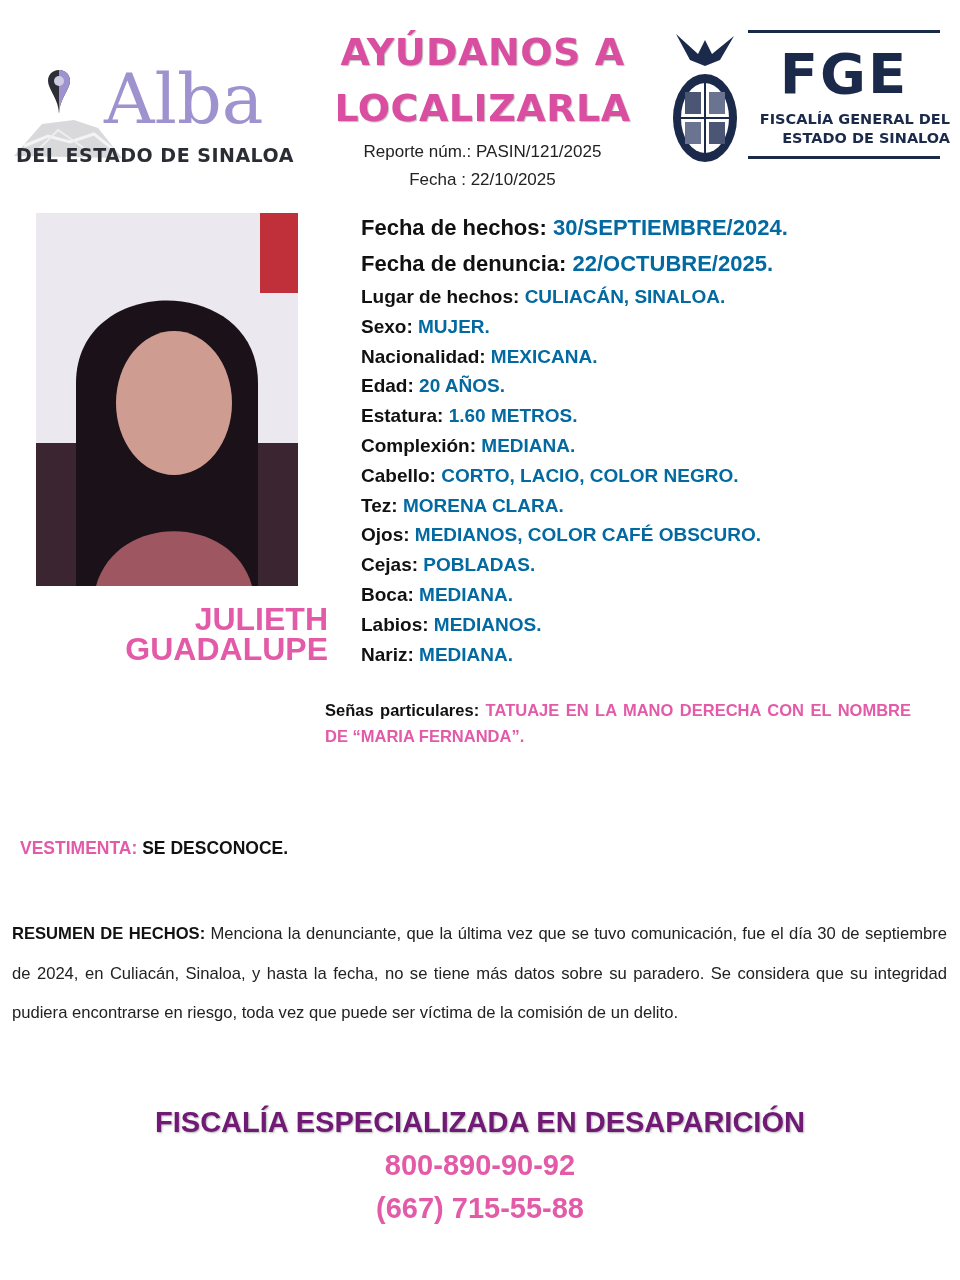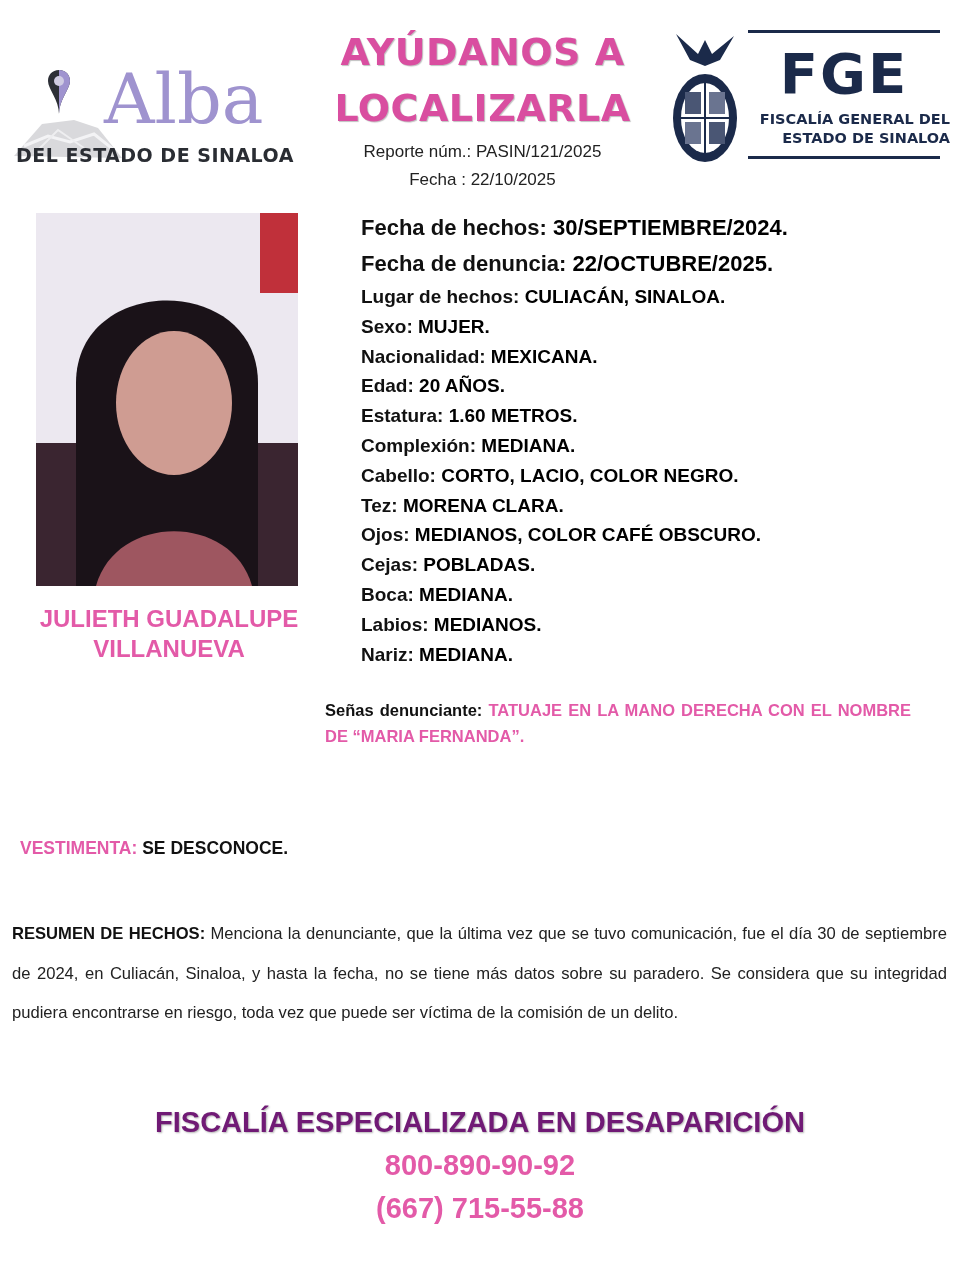--- a/index.html
+++ b/index.html
@@ -19,29 +19,29 @@
   .report { font-family: "Liberation Sans", sans-serif; font-size: 17px; color: #222; line-height: 24px; margin-top: 4px; }
 
   .logo-fge { position: absolute; left: 668px; top: 24px; width: 280px; height: 140px; }
   .fge-emblem { position: absolute; left: 0; top: 6px; width: 74px; height: 134px; }
   .fge-line { position: absolute; left: 80px; width: 192px; height: 3px; background: #1b2a4a; }
   .fge-big { position: absolute; left: 78px; top: 18px; width: 196px; text-align: center; font-family: "DejaVu Sans", sans-serif; font-weight: bold; font-size: 56px; color: #1b2a4a; letter-spacing: 2px; line-height: 64px; }
   .fge-small { position: absolute; left: 72px; top: 86px; width: 210px; text-align: right; font-family: "DejaVu Sans", sans-serif; font-weight: bold; font-size: 14.5px; line-height: 19px; color: #1b2a4a; }
 
   
   .photo { position: absolute; left: 36px; top: 213px; width: 262px; height: 373px; overflow: hidden; background: #e9e6ef; }
-  .name { position: absolute; left: 10px; top: 604px; width: 318px; text-align: center; font-family: "Liberation Sans", sans-serif; font-weight: bold; font-size: 24px; line-height: 30px; color: #e35aa8; }
+  .name { position: absolute; left: 10px; top: 604px; width: 318px; text-align: right; font-family: "Liberation Sans", sans-serif; font-weight: bold; font-size: 32px; line-height: 30px; color: #e35aa8; }
 
   
   .details { position: absolute; left: 325px; top: 210px; width: 600px; }
   .row { font-family: "Liberation Sans", sans-serif; font-weight: bold; white-space: nowrap; }
   .row.big { font-size: 22px; line-height: 36px; }
   .row.sm { font-size: 19px; line-height: 29.8px; }
   .row .lbl { color: #111; margin-left: 36px; }
-  .row .val { color: #000000; }
+  .row .val { color: #0369a1; }
 
   .senas { position: absolute; left: 325px; top: 697px; width: 586px; font-family: "Liberation Sans", sans-serif; font-weight: bold; font-size: 16.5px; line-height: 26px; text-align: justify; text-align-last: left; }
   .senas .lbl { color: #111; }
   .senas .val { color: #e35aa8; }
 
   .vest { position: absolute; left: 20px; top: 838px; font-family: "Liberation Sans", sans-serif; font-weight: bold; font-size: 17.5px; }
   .vest .lbl { color: #e35aa8; }
   .vest .val { color: #111; }
 
   .resumen { position: absolute; left: 12px; top: 914px; width: 935px; font-family: "Liberation Sans", sans-serif; font-size: 16.6px; line-height: 39.5px; text-align: justify; color: #222; }
@@ -104,21 +104,20 @@
     <rect x="224" y="0" width="38" height="80" fill="#c0303a"></rect>
     <rect x="0" y="230" width="262" height="143" fill="#3a2530"></rect>
     <path d="M40 373 L40 170 C40 60 222 60 222 170 L222 373 Z" fill="#1a1218"></path>
     <ellipse cx="138" cy="190" rx="58" ry="72" fill="#cf9c92"></ellipse>
     <path d="M60 373 C80 300 196 300 216 373 Z" fill="#9e5660"></path>
   </svg>
 </div>
 
 <div class="name">
   <div>JULIETH GUADALUPE</div>
-  <div>VILLANUEVA</div>
 </div>
 
 <div class="details">
   <div class="row big"><span class="lbl">Fecha de hechos:</span> <span class="val">30/SEPTIEMBRE/2024.</span></div>
   <div class="row big"><span class="lbl">Fecha de denuncia:</span> <span class="val">22/OCTUBRE/2025.</span></div>
   <div class="row sm"><span class="lbl">Lugar de hechos:</span> <span class="val">CULIACÁN, SINALOA.</span></div>
   <div class="row sm"><span class="lbl">Sexo:</span> <span class="val">MUJER.</span></div>
   <div class="row sm"><span class="lbl">Nacionalidad:</span> <span class="val">MEXICANA.</span></div>
   <div class="row sm"><span class="lbl">Edad:</span> <span class="val">20 AÑOS.</span></div>
   <div class="row sm"><span class="lbl">Estatura:</span> <span class="val">1.60 METROS.</span></div>
@@ -126,21 +125,21 @@
   <div class="row sm"><span class="lbl">Cabello:</span> <span class="val">CORTO, LACIO, COLOR NEGRO.</span></div>
   <div class="row sm"><span class="lbl">Tez:</span> <span class="val">MORENA CLARA.</span></div>
   <div class="row sm"><span class="lbl">Ojos:</span> <span class="val">MEDIANOS, COLOR CAFÉ OBSCURO.</span></div>
   <div class="row sm"><span class="lbl">Cejas:</span> <span class="val">POBLADAS.</span></div>
   <div class="row sm"><span class="lbl">Boca:</span> <span class="val">MEDIANA.</span></div>
   <div class="row sm"><span class="lbl">Labios:</span> <span class="val">MEDIANOS.</span></div>
   <div class="row sm"><span class="lbl">Nariz:</span> <span class="val">MEDIANA.</span></div>
 </div>
 
 <div class="senas">
-  <span class="lbl">Señas denunciante:</span>
+  <span class="lbl">Señas particulares:</span>
   <span class="val">TATUAJE EN LA MANO DERECHA CON EL NOMBRE DE “MARIA FERNANDA”.</span>
 </div>
 
 <div class="vest">
   <span class="lbl">VESTIMENTA</span><span class="lbl">:</span><span class="val"> SE DESCONOCE.</span>
 </div>
 
 <div class="resumen">
   <span class="lbl">RESUMEN DE HECHOS:</span><span> Menciona la denunciante, que la última vez que se tuvo comunicación, fue el día 30 de septiembre de 2024, en Culiacán, Sinaloa,  y hasta la fecha, no se tiene más datos sobre su paradero. Se considera que su integridad pudiera encontrarse en riesgo, toda vez que puede ser víctima de la comisión de un delito.</span>
 </div>

